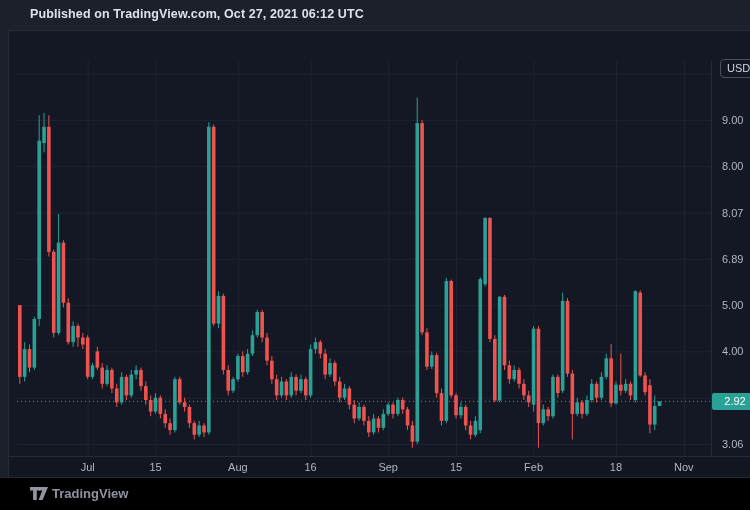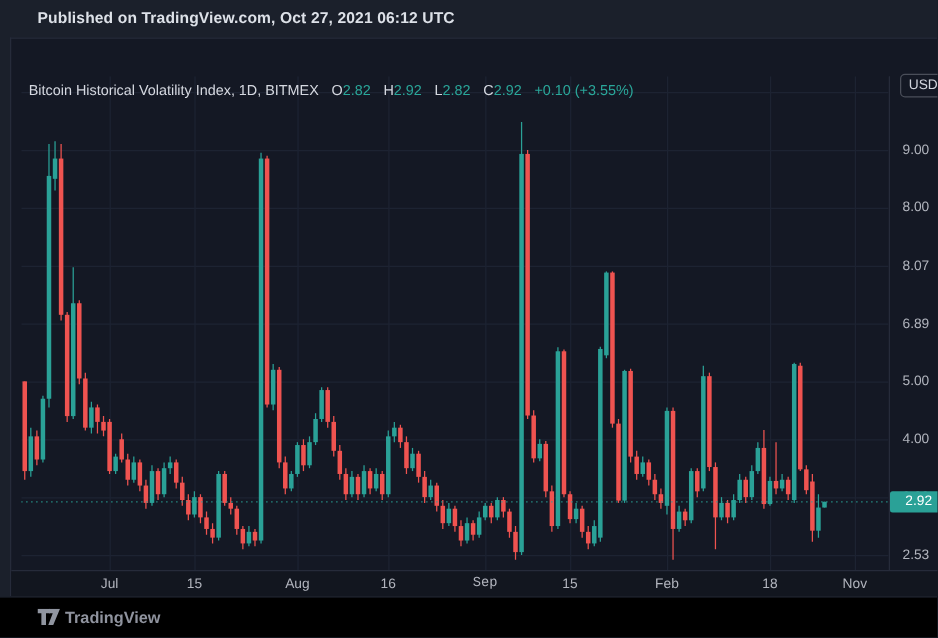--- a/index.html
+++ b/index.html
@@ -326,49 +326,41 @@
           <line x1="632.91" y1="318.18" x2="632.91" y2="372.351" stroke="#ef5350" stroke-width="1"></line>
           <rect x="631.11" y="324.199" width="3.6" height="39.35500000000002" fill="#ef5350"></rect>
           <line x1="637.7570000000001" y1="334.385" x2="637.7570000000001" y2="369.11" stroke="#2aa197" stroke-width="1"></line>
           <rect x="635.9570000000001" y="345.034" width="3.6" height="18.52000000000004" fill="#2aa197"></rect>
           <line x1="642.604" y1="340.404" x2="642.604" y2="345.034" stroke="#2aa197" stroke-width="1"></line>
           <rect x="640.8040000000001" y="340.404" width="3.6" height="4.6299999999999955" fill="#2aa197"></rect>
           <line x1="0" y1="340.404" x2="694" y2="340.404" stroke="#2aa197" stroke-width="1" stroke-dasharray="1 3"></line>
         </svg>
     </div>
 
-    <div class="legend">
-      <span>Bitcoin Historical Volatility Index, 1D, BITMEX</span>
-      <span class="lab">O</span><span class="val">2.82</span>
-      <span class="lab">H</span><span class="val">2.92</span>
-      <span class="lab">L</span><span class="val">2.82</span>
-      <span class="lab">C</span><span class="val">2.92</span>
-      <span class="chg">+0.10 (+3.55%)</span>
-    </div>
 
     <div class="price-axis">
       <div class="usd-badge">USD</div>
       <div class="price-tick" style="top: 6.6px;">10.00</div>
         <div class="price-tick" style="top: 52.9px;">9.00</div>
         <div class="price-tick" style="top: 99.2px;">8.00</div>
         <div class="price-tick" style="top: 145.5px;">8.07</div>
         <div class="price-tick" style="top: 191.8px;">6.89</div>
         <div class="price-tick" style="top: 238.1px;">5.00</div>
         <div class="price-tick" style="top: 284.4px;">4.00</div>
         <div class="price-tick" style="top: 330.7px;">3.00</div>
-        <div class="price-tick" style="top: 377px;">2.53</div>
+        <div class="price-tick" style="top: 377px;">3.06</div>
         <div class="last-price-badge" style="top: 331.904px;">2.92</div>
     </div>
 
     <div class="time-axis">
         <div class="time-tick" style="left: 78.658px; text-align: center;">Jul</div>
         <div class="time-tick" style="left: 146.516px;">15</div>
         <div class="time-tick" style="left: 228.915px;">Aug</div>
         <div class="time-tick" style="left: 301.62px;">16</div>
-        <div class="time-tick" style="left: 379.172px; font-family: Liberation Mono, monospace;">Sep</div>
+        <div class="time-tick" style="left: 379.172px;">Sep</div>
         <div class="time-tick" style="left: 447.03px;">15</div>
         <div class="time-tick" style="left: 524.582px;">Feb</div>
         <div class="time-tick" style="left: 606.981px;">18</div>
         <div class="time-tick" style="left: 674.839px;">Nov</div>
       </div>
   </div>
 
   <div class="footer">
     <svg class="tv-logo" width="18" height="13" viewBox="0 0 18 13">
       <polygon points="0,0 10,0 10,3.6 6.8,3.6 6.8,13 3.1,13 3.1,3.6 0,3.6" fill="#9095a0"></polygon>

